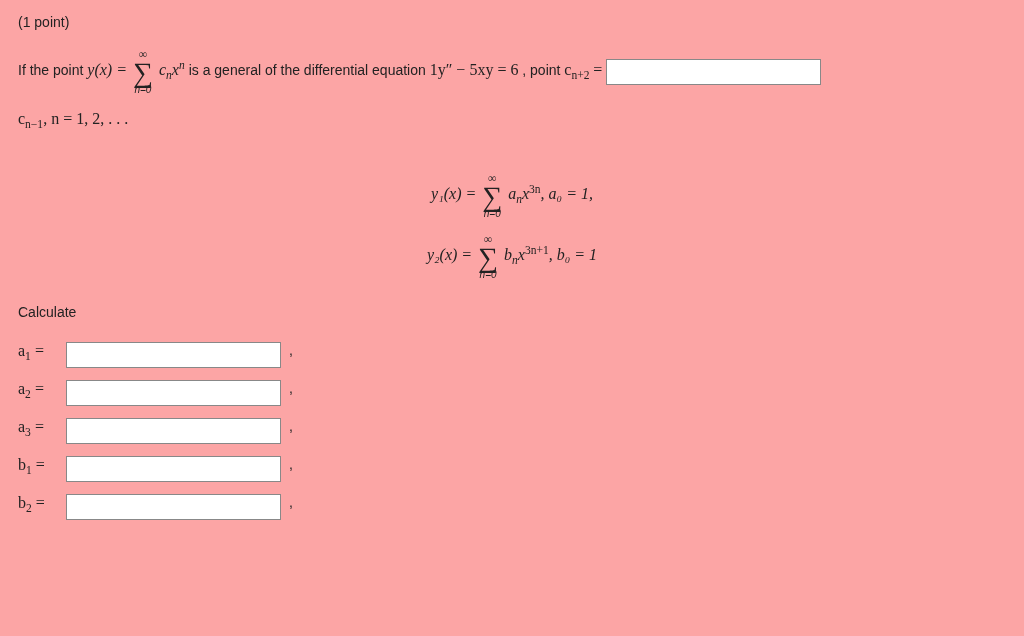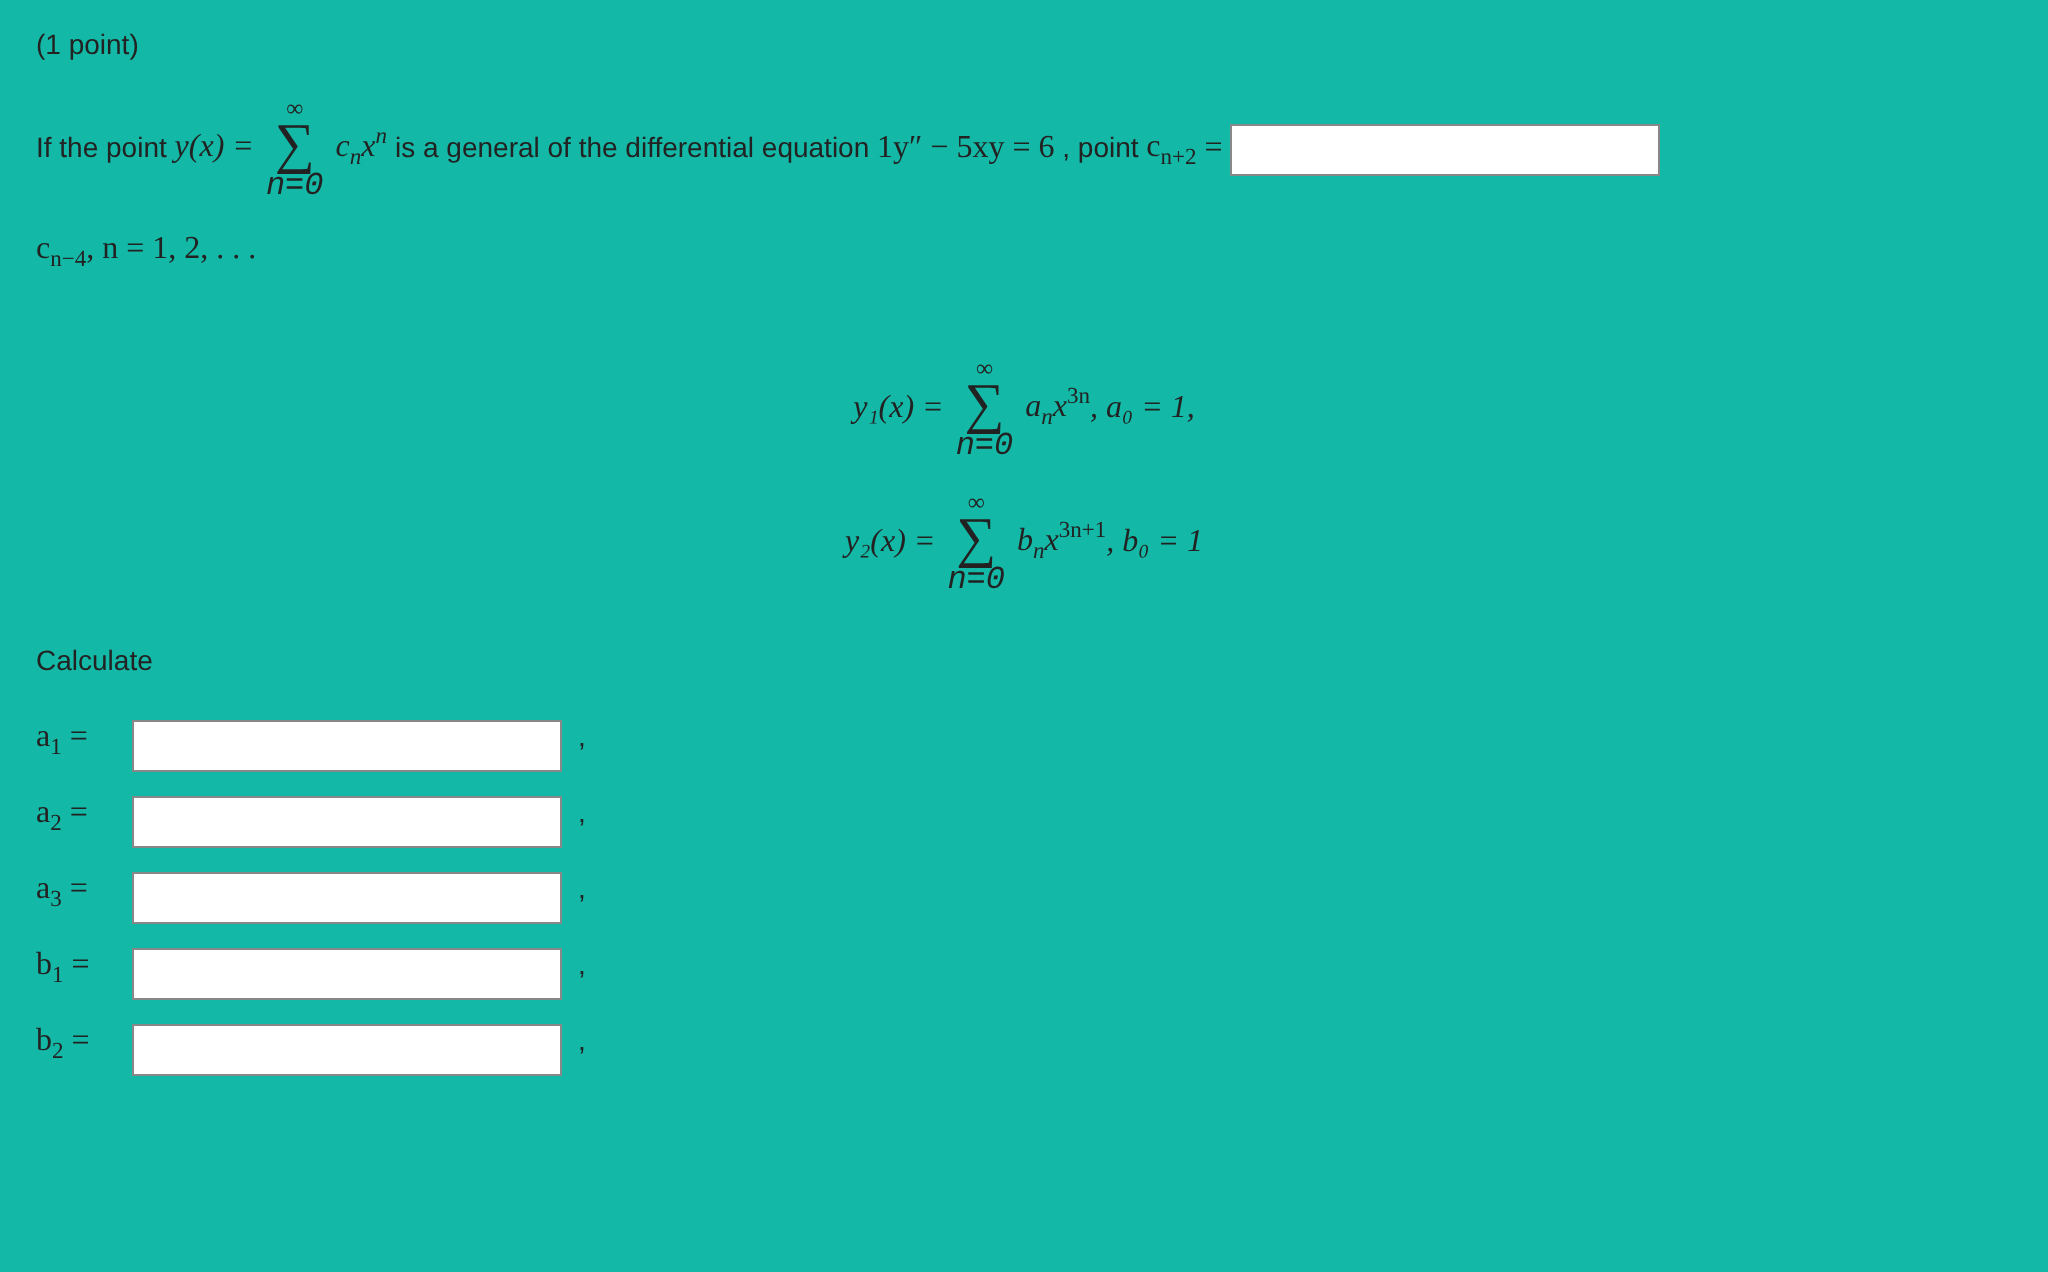--- a/index.html
+++ b/index.html
@@ -6,21 +6,21 @@
     margin: 0;
     padding: 0;
     font-family: Arial, Helvetica, sans-serif;
     font-size: 14px;
     background: #f5f5f5;
     color: #222;
   }
   .container {
     width: 1024px;
     min-height: 636px;
-    background: #14b8a6;
+    background: #fca5a5;
     padding: 14px 18px 20px 18px;
     box-sizing: border-box;
   }
   .points {
     margin-bottom: 18px;
   }
   .problem-line {
     line-height: 2.2;
     margin-bottom: 6px;
   }
@@ -47,21 +47,21 @@
   .sum-wrap {
     display: inline-flex;
     flex-direction: column;
     align-items: center;
     vertical-align: middle;
     line-height: 1;
     margin: 0 2px;
   }
   .sum-top { font-size: 12px; font-family: "Times New Roman", serif; }
   .sum-sigma { font-size: 28px; font-family: "Times New Roman", serif; line-height: 0.9; }
-  .sum-bot { font-size: 16px; font-family: Liberation Mono, monospace; font-style: italic; }
+  .sum-bot { font-size: 10px; font-family: Liberation Sans, sans-serif; font-style: italic; }
   .calc-row {
     display: flex;
     align-items: flex-start;
     margin: 12px 0;
     gap: 8px;
   }
   .calc-label {
     font-family: "Times New Roman", serif;
     font-size: 16px;
     min-width: 40px;
@@ -89,21 +89,21 @@
     </span>
     <span> is a general of the differential equation </span>
     <span class="math ital">1y″ − 5xy = 6</span>
     <span>, point </span>
     <span class="math ital"><span>c</span><sub>n+2</sub></span>
     <span class="math"> = </span>
     <input type="text" class="answer-input" style="">
   </div>
 
   <div class="problem-line">
-    <span class="math ital"><span>c</span><sub>n−4</sub></span><span class="math">, n = 1, 2, . . .</span>
+    <span class="math ital"><span>c</span><sub>n−1</sub></span><span class="math">, n = 1, 2, . . .</span>
   </div>
 
   <div class="section-gap"></div>
 
 
   <div class="centered-eq math">
     <span class="ital">y₁(x) = </span>
     <span class="sum-wrap">
       <span class="sum-top">∞</span>
       <span class="sum-sigma">∑</span>

